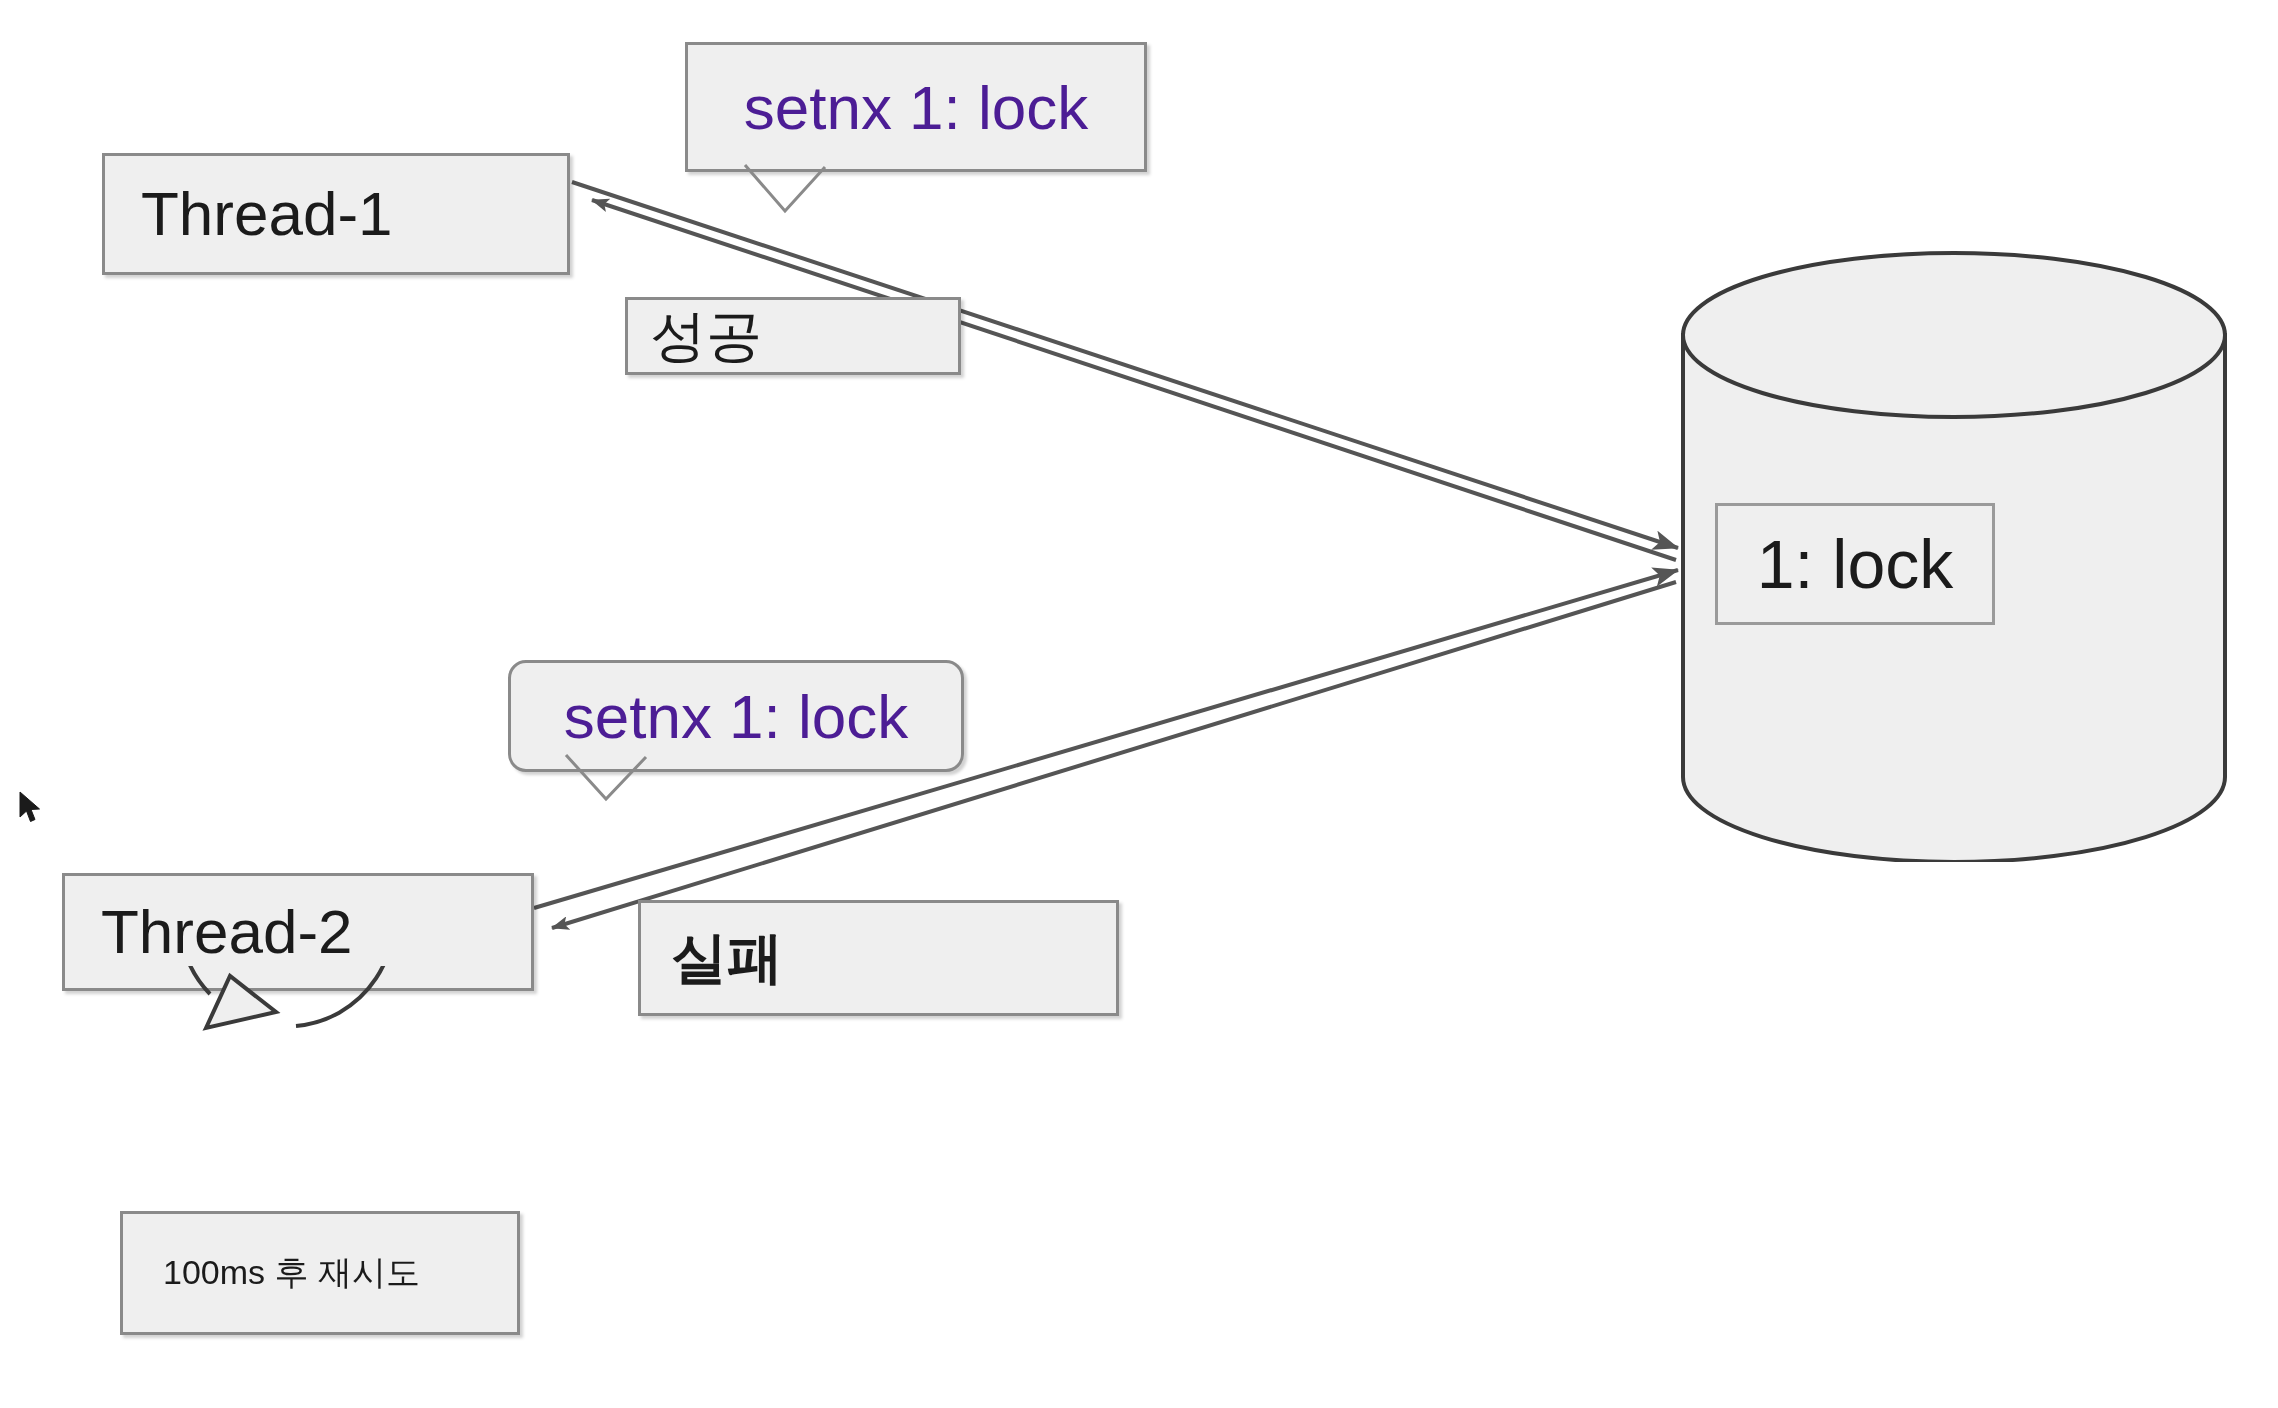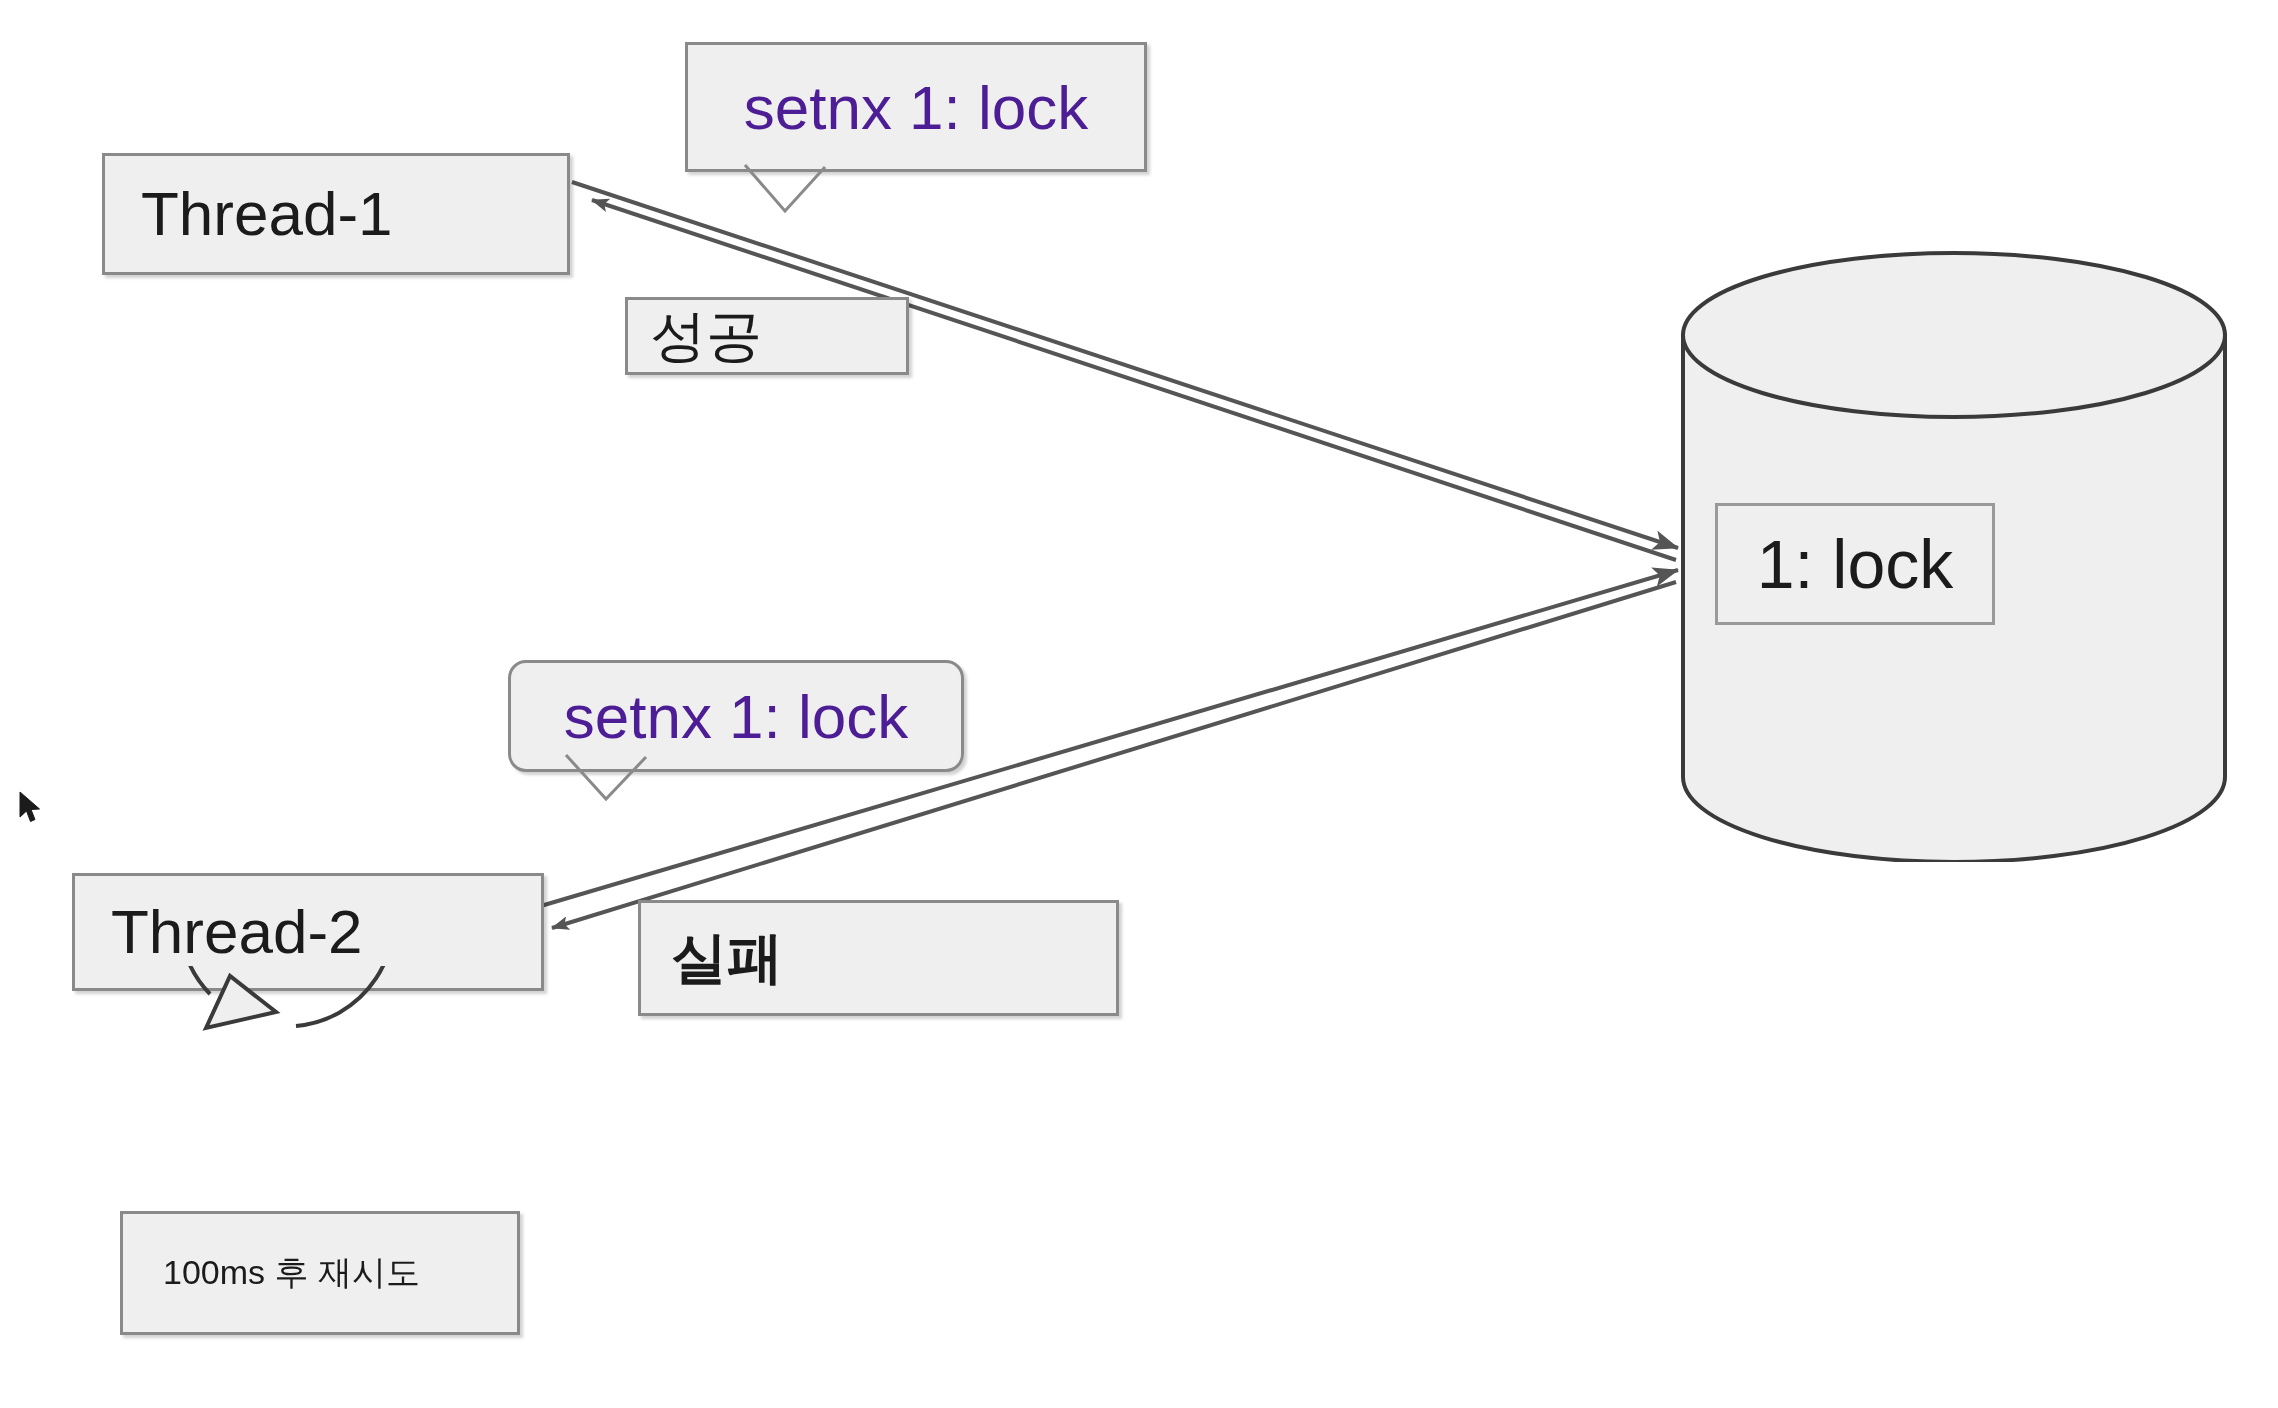--- a/index.html
+++ b/index.html
@@ -41,25 +41,25 @@
     margin-top: 25px;
   }
   .node.left   { justify-content: flex-start; }
 
   
   .thread-1 {
     left: 102px; top: 128px; width: 468px; height: 122px;
     font-size: 62px; padding-left: 36px;
   }
   .thread-2 {
-    left: 72px; top: 848px; width: 472px; height: 118px;
+    left: 62px; top: 848px; width: 472px; height: 118px;
     font-size: 62px; padding-left: 36px;
   }
   .label-success {
-    left: 625px; top: 272px; width: 284px; height: 78px;
+    left: 625px; top: 272px; width: 336px; height: 78px;
     font-size: 56px; padding-left: 22px;
   }
   .label-fail {
     left: 638px; top: 875px; width: 481px; height: 116px;
     font-size: 56px; padding-left: 30px; font-weight: bold;
   }
   .retry-note {
     left: 120px; top: 1186px; width: 400px; height: 124px;
     font-size: 34px; padding-left: 40px;
   }

